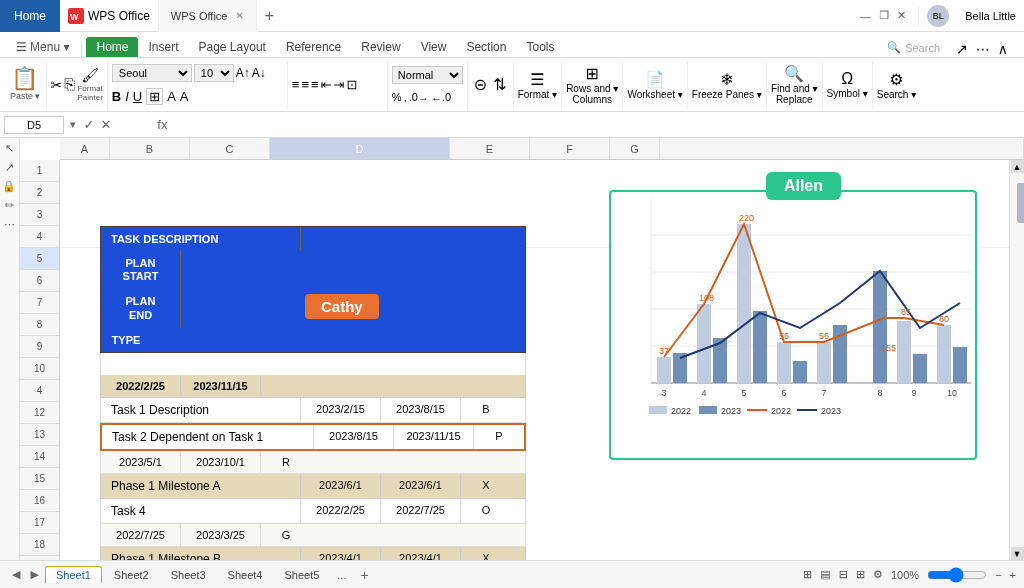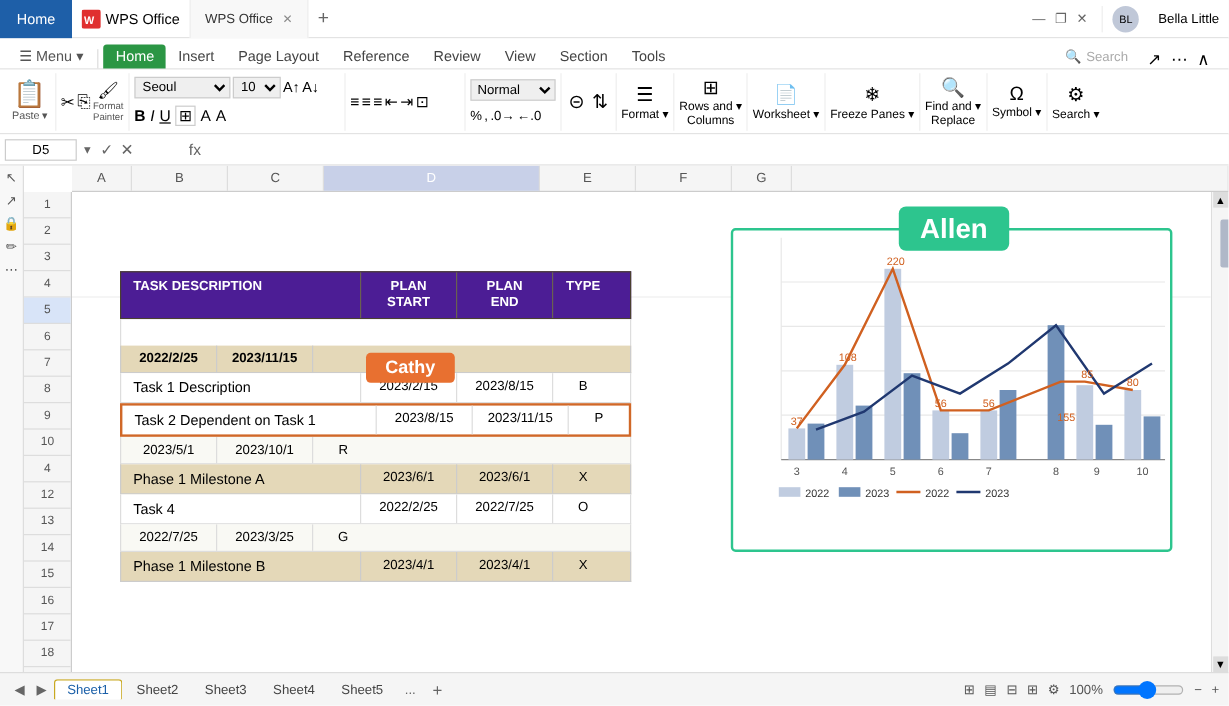--- a/index.html
+++ b/index.html
@@ -240,21 +240,21 @@
         </div>
 
         <div style="flex:1; position:relative; overflow:hidden; background:#fff;">
 
           <div style="height:88px; border-bottom:1px solid #eee; width:100%;"></div>
 
           <div style="position:absolute; top:0; left:40px; z-index:2;">
 
             <div style="height:66px;"></div>
 
-            <div style="display:flex; background:#4c1d95; color:white; font-size:11px; font-weight:600; border:1px solid #4a4030;">
+            <div style="display:flex; background:#1d4ed8; color:white; font-size:11px; font-weight:600; border:1px solid #4a4030;flex-direction:column;">
               <div style="width:200px; padding:6px 10px; border-right:1px solid #6a6050; text-align:left;">TASK DESCRIPTION</div>
               <div style="width:80px; padding:6px 6px; border-right:1px solid #6a6050; text-align:center; line-height:1.2;">PLAN<br>START</div>
               <div style="width:80px; padding:6px 6px; border-right:1px solid #6a6050; text-align:center; line-height:1.2;">PLAN<br>END</div>
               <div style="width:50px; padding:6px 6px; text-align:center;">TYPE</div>
             </div>
 
             <div style="height:22px; background:#fff; border-left:1px solid #ddd; border-right:1px solid #ddd;"></div>
 
             <div style="display:flex; background:#e4d8b8; font-size:12px; font-weight:600; border:1px solid #ccc; border-top:none;">
               <div style="width:80px; padding:5px 6px; border-right:1px solid #ccc; text-align:center; font-size:11px;">2022/2/25</div>
@@ -305,21 +305,21 @@
             <div style="display:flex; background:#e4d8b8; font-size:12px; border:1px solid #ccc; border-top:none;">
               <div style="width:200px; padding:5px 10px; border-right:1px solid #ccc;">Phase 1 Milestone B</div>
               <div style="width:80px; padding:5px 6px; border-right:1px solid #ccc; text-align:center; font-size:11px;">2023/4/1</div>
               <div style="width:80px; padding:5px 6px; border-right:1px solid #ccc; text-align:center; font-size:11px;">2023/4/1</div>
               <div style="width:50px; padding:5px 6px; text-align:center; font-size:11px;">X</div>
             </div>
           </div>
 
           <div style="position:absolute; top:134px; left:245px; background:#e87030; color:white; font-size:15px; font-weight:bold; padding:4px 16px; border-radius:4px; z-index:10;">Cathy</div>
 
-          <div style="position:absolute; top:12px; right:168px; background:#2dc58e; color:white; font-size:23px; font-weight:bold; padding:5px 18px; border-radius:6px; z-index:10;">Allen</div>
+          <div style="position:absolute; top:12px; right:168px; background:#2dc58e; color:white; font-size:16px; font-weight:bold; padding:5px 18px; border-radius:6px; z-index:10;">Allen</div>
 
           <div style="position:absolute; top:30px; right:32px; width:368px; height:270px; border:2px solid #2dc58e; border-radius:4px; background:#fff; padding:6px 8px 4px 8px; z-index:5;">
             <svg width="352" height="220" viewBox="0 0 352 220">
 
               <rect width="352" height="220" fill="#fff"></rect>
 
               <line x1="32" y1="0" x2="32" y2="185" stroke="#e8e8e8" stroke-width="1"></line>
               <line x1="32" y1="185" x2="352" y2="185" stroke="#888" stroke-width="1"></line>
               <line x1="32" y1="148" x2="352" y2="148" stroke="#e8e8e8" stroke-width="1"></line>
               <line x1="32" y1="111" x2="352" y2="111" stroke="#e8e8e8" stroke-width="1"></line>

